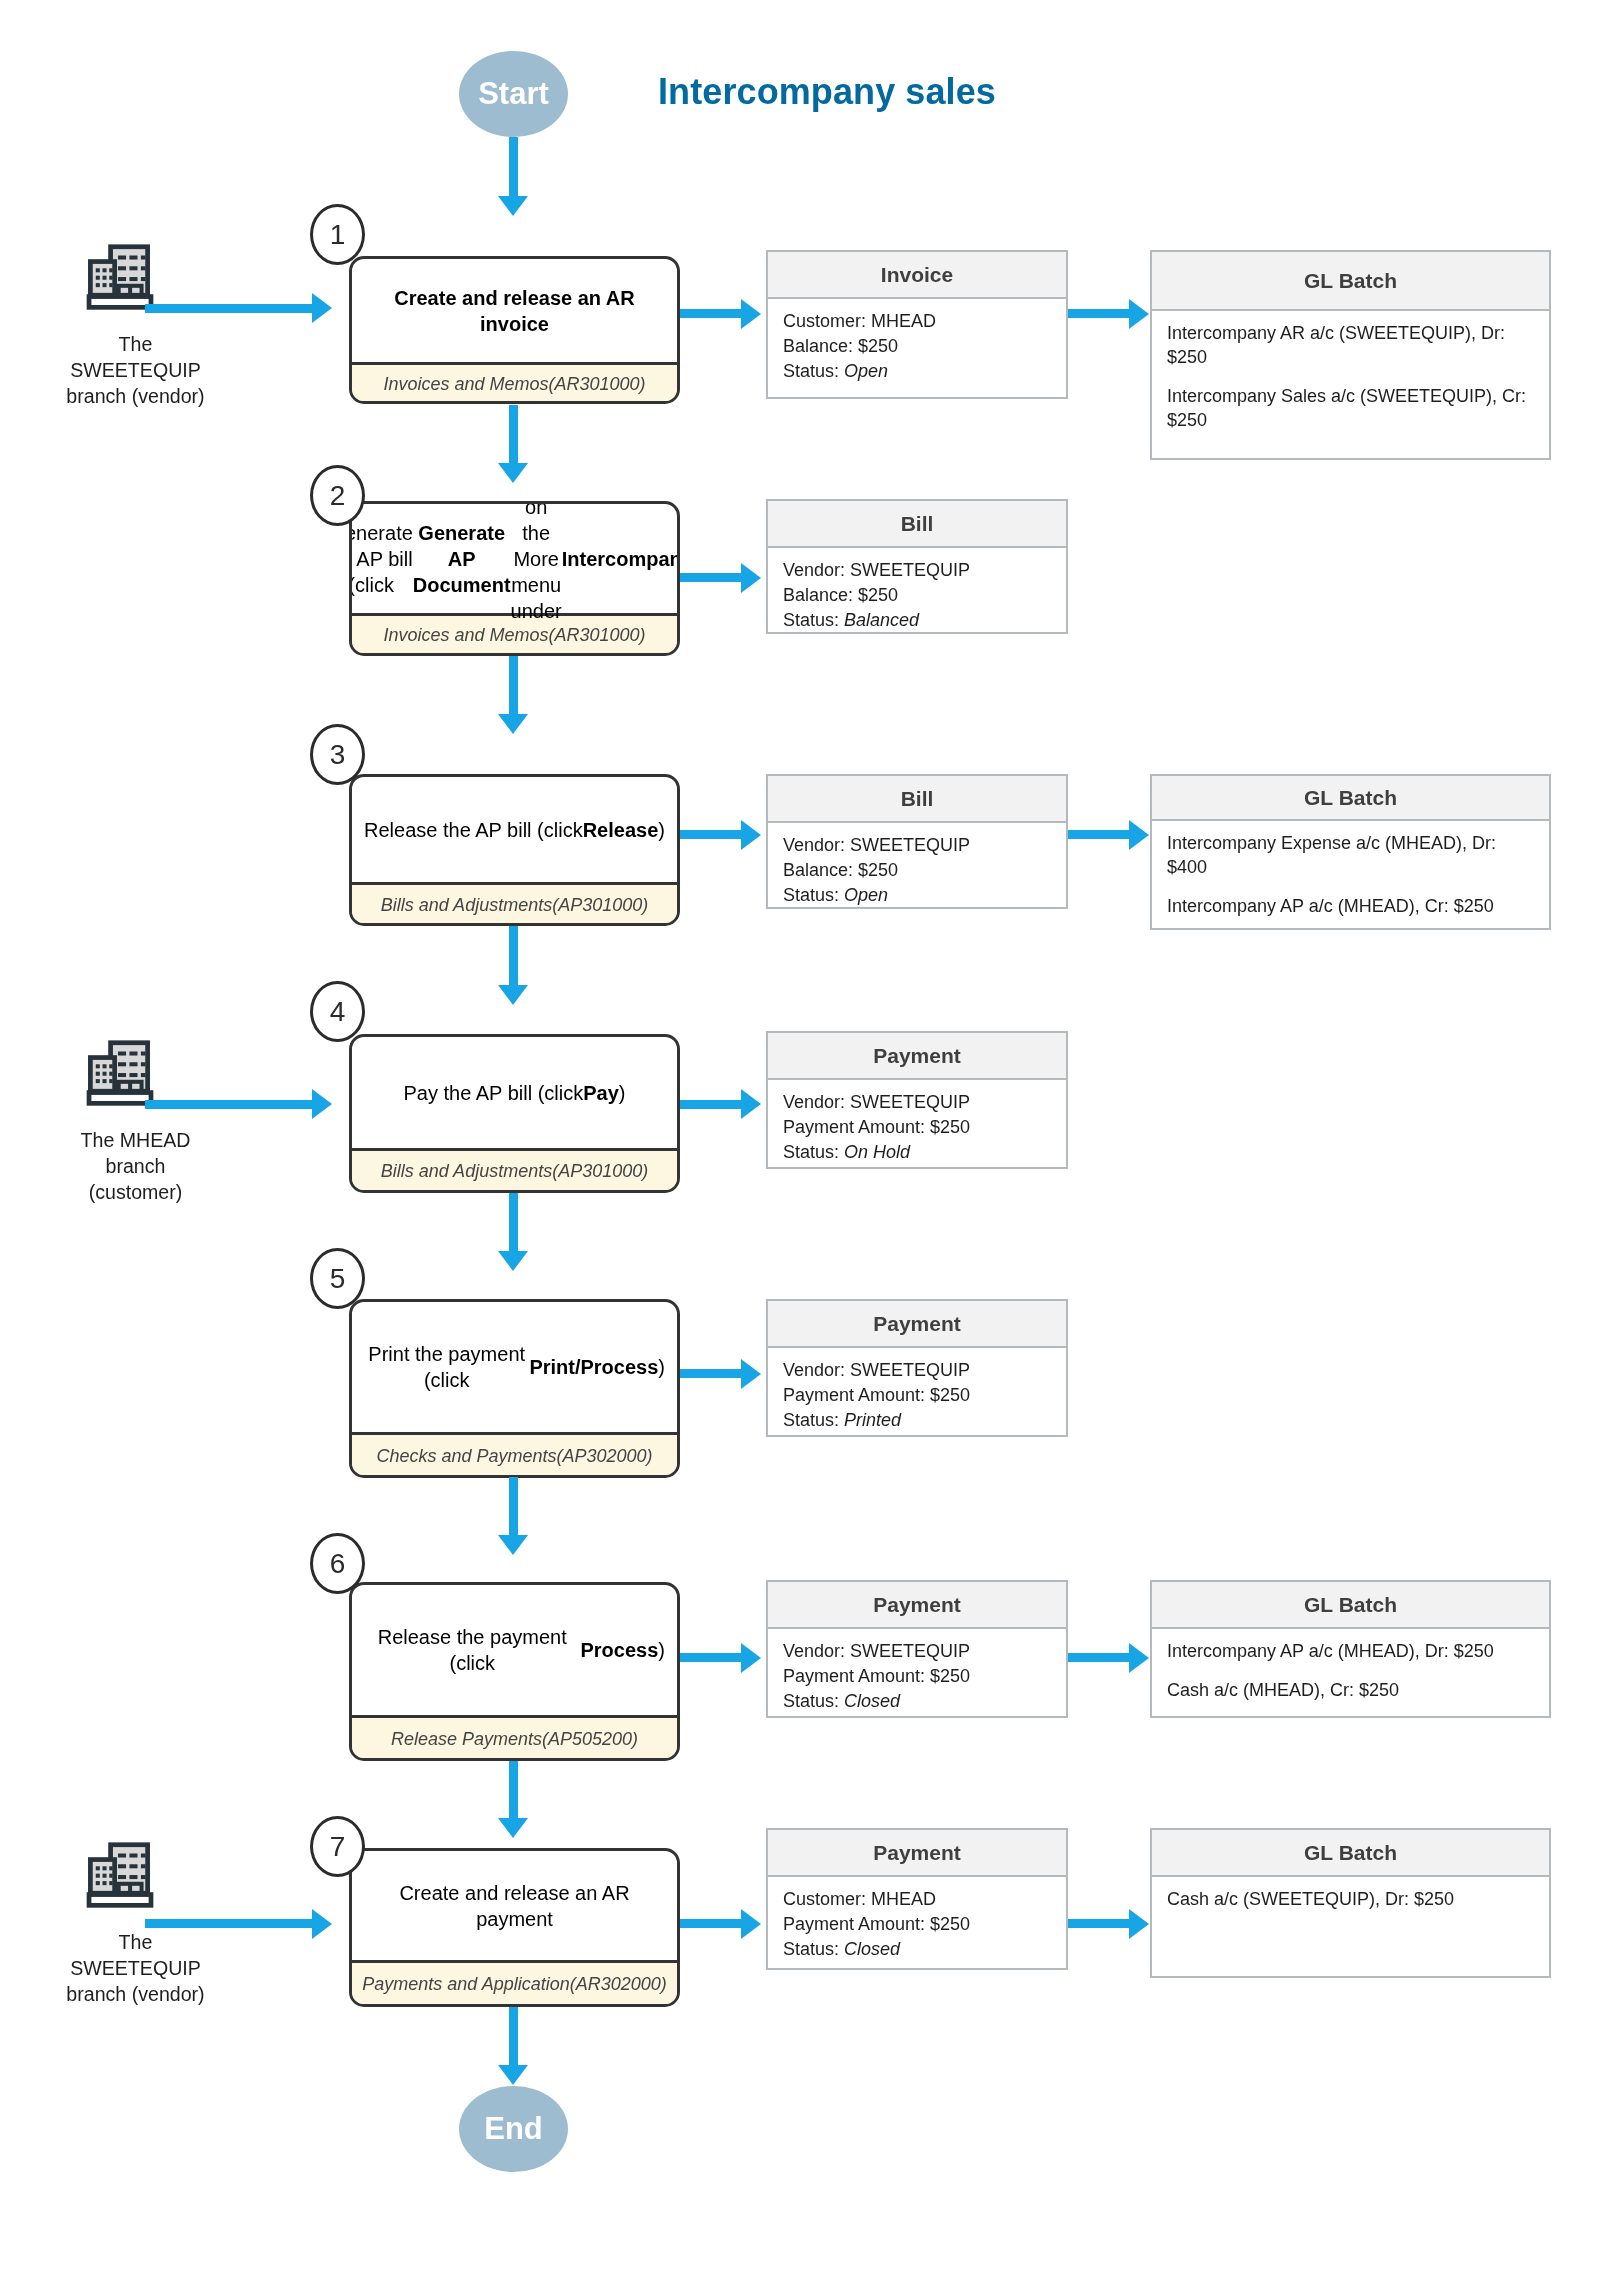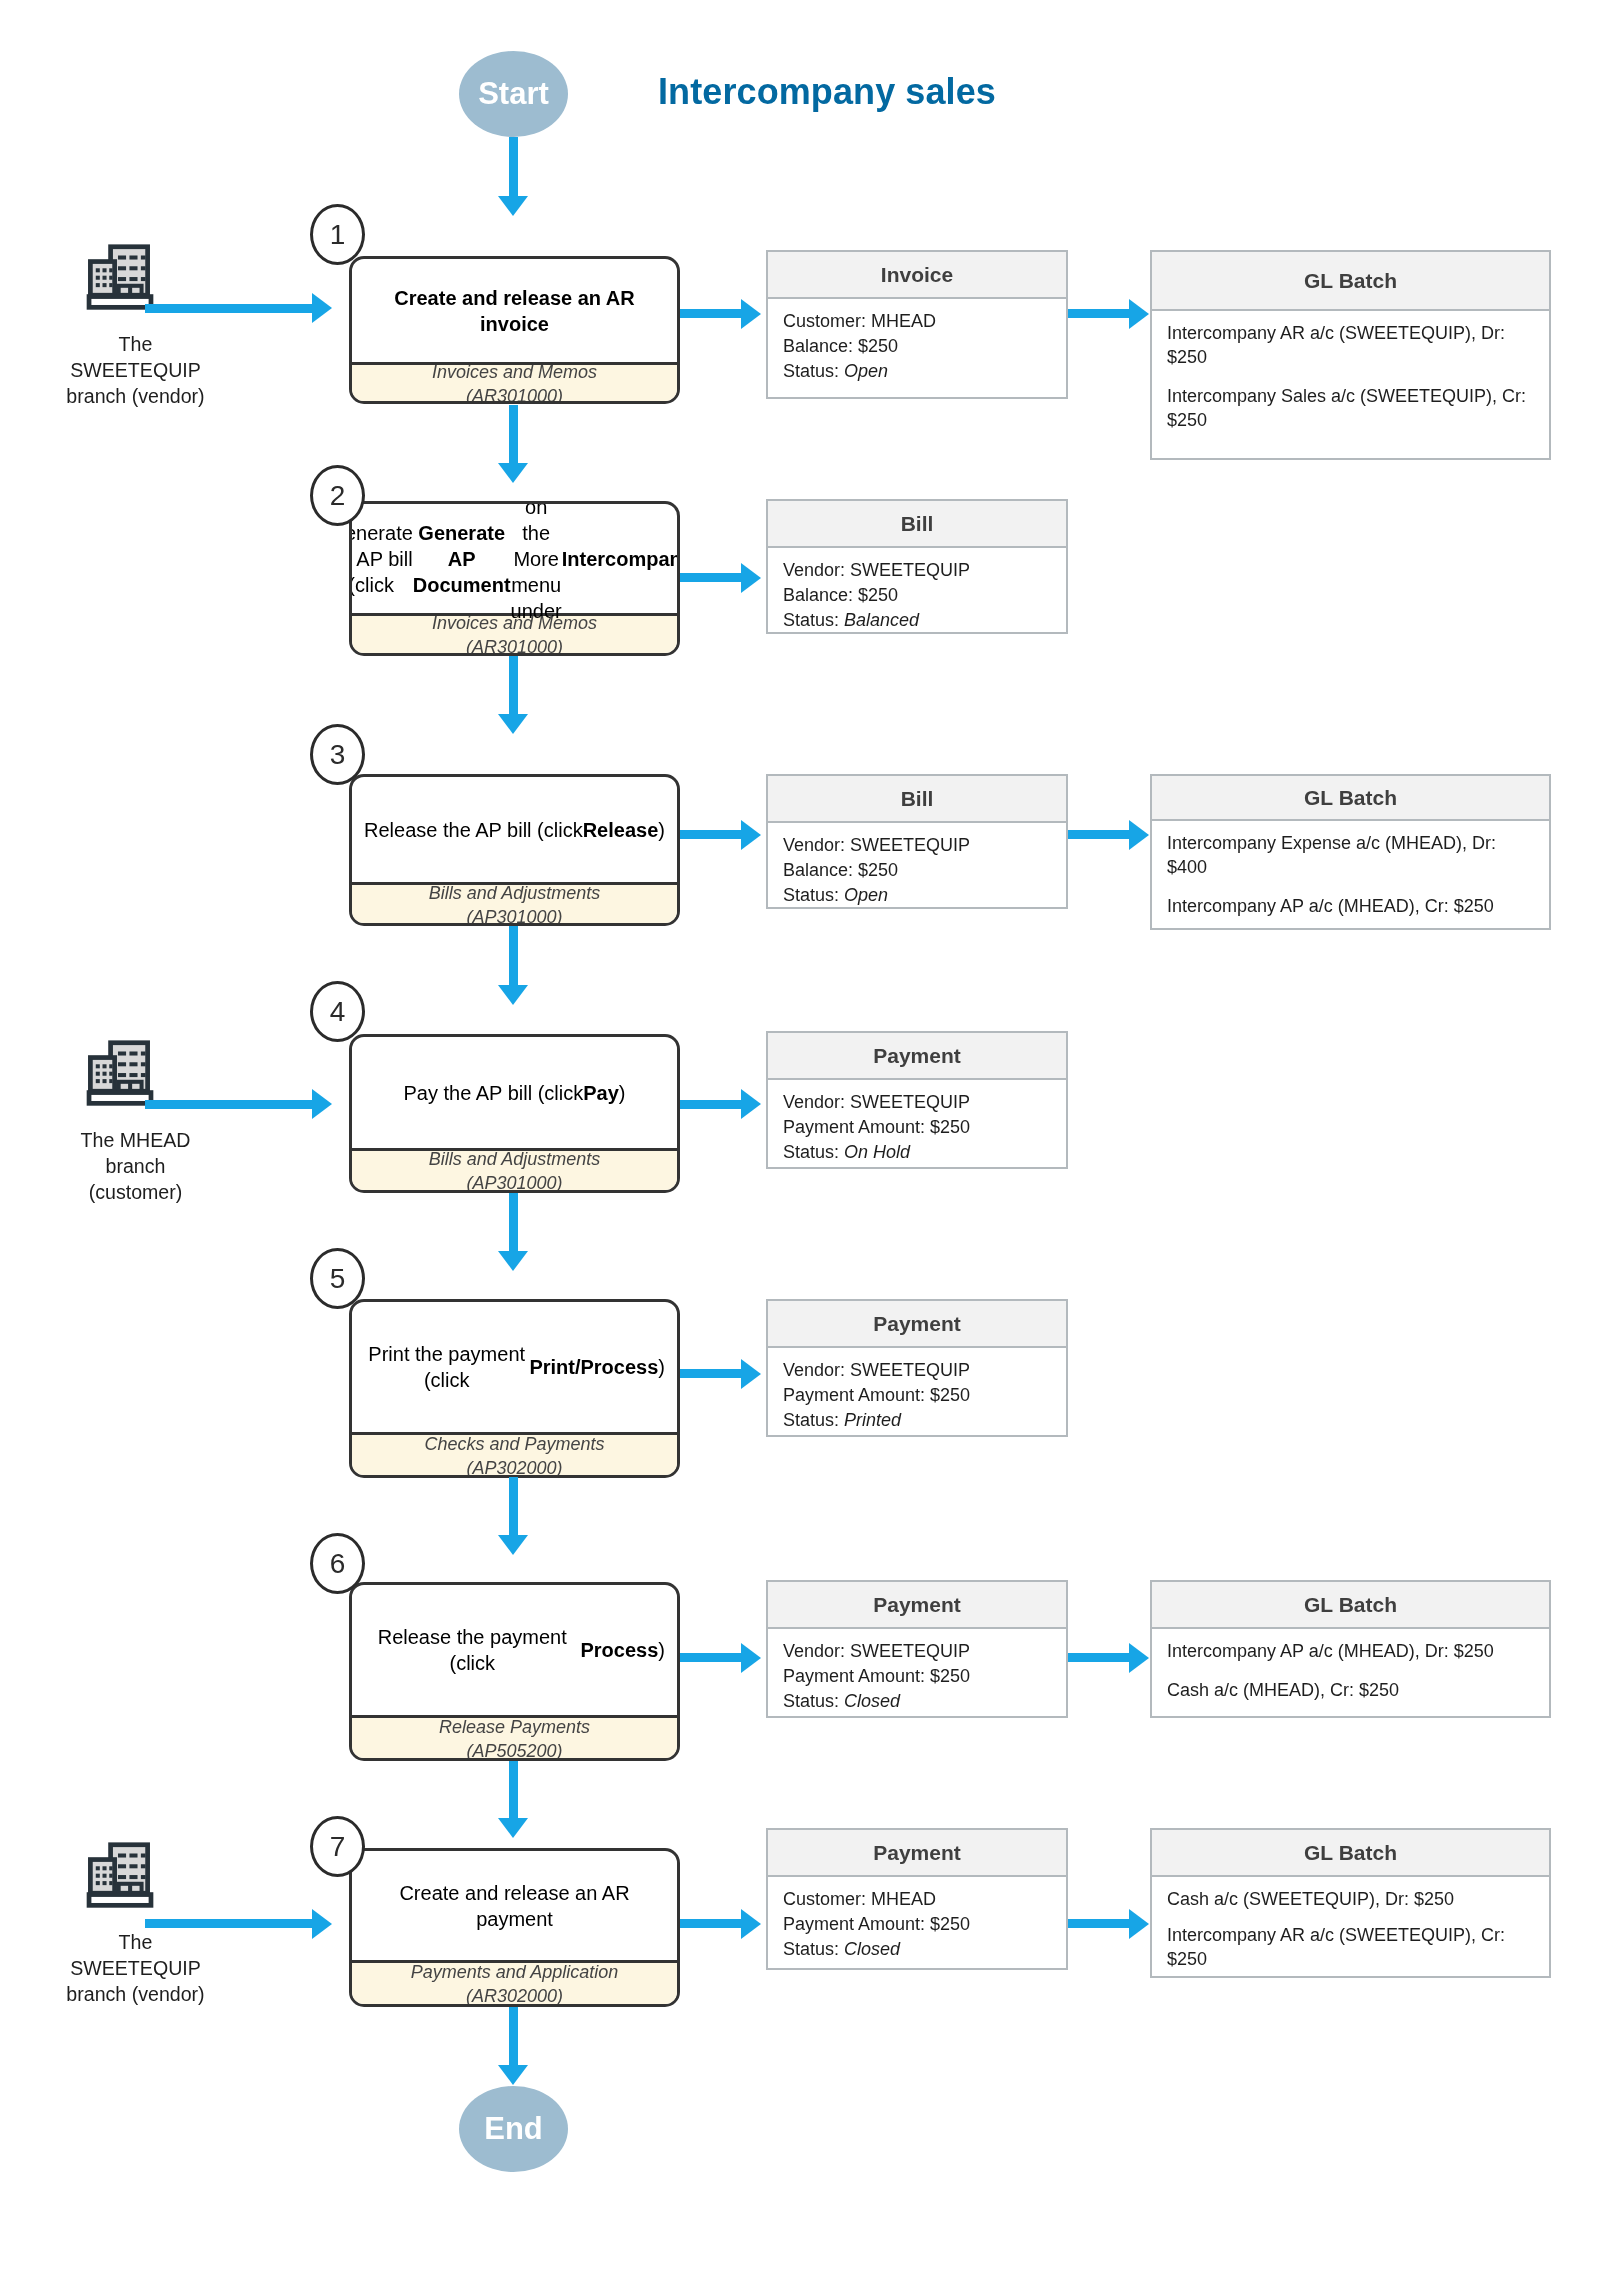--- a/index.html
+++ b/index.html
@@ -24,21 +24,21 @@
     position:absolute;border:3.4px solid #333333;border-radius:15px;
     background:#ffffff;box-sizing:border-box;overflow:hidden;
   }
   .step-body{
     display:flex;align-items:center;justify-content:center;
     text-align:center;box-sizing:border-box;padding:4px 12px;
     font-size:20px;color:#000000;line-height:1.30;
   }
   .step-foot{
     background:#fdf6e1;border-top:3.4px solid #333333;box-sizing:border-box;
-    display:flex;flex-direction:column;align-items:center;justify-content:center;
+    display:flex;flex-direction:row;align-items:center;justify-content:center;
     font-style:italic;font-size:18px;color:#444444;line-height:1.28;
     text-align:center;padding:2.7px 5.4px;
   }
   .step-body b{font-weight:bold;}
 
   
   .badge{
     position:absolute;width:49px;height:55px;border:3.4px solid #2b2b2b;
     border-radius:50%;background:#ffffff;
     display:flex;align-items:center;justify-content:center;
@@ -409,21 +409,20 @@
       <div class="ln">Status: <i>Closed</i></div>
     </div>
   </div>
   <div class="ar-h" style="left:1068px;top:1919px;width:64px;"></div>
   <div class="ar-head-r" style="left:1129px;top:1909px;"></div>
 
   <div class="doc" style="left:1150px;top:1828px;width:401px;height:150px;">
     <div class="doc-head" style="height:47px;">GL Batch</div>
     <div class="doc-body gl">
       <div class="ln" style="margin-bottom:12px;">Cash a/c (SWEETEQUIP), Dr: $250</div>
-      <div class="ln">Intercompany AR a/c (SWEETEQUIP), Cr: $250</div>
     </div>
   </div>
 
   <div class="terminator" style="left:459px;top:2086px;width:109px;height:86px;">
     <span>End</span>
   </div>
 
 </div>
 
 

